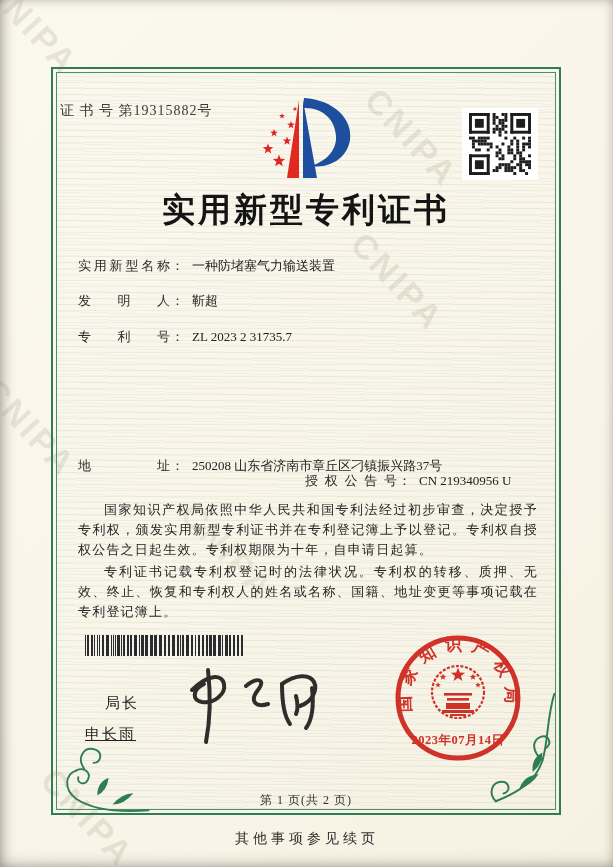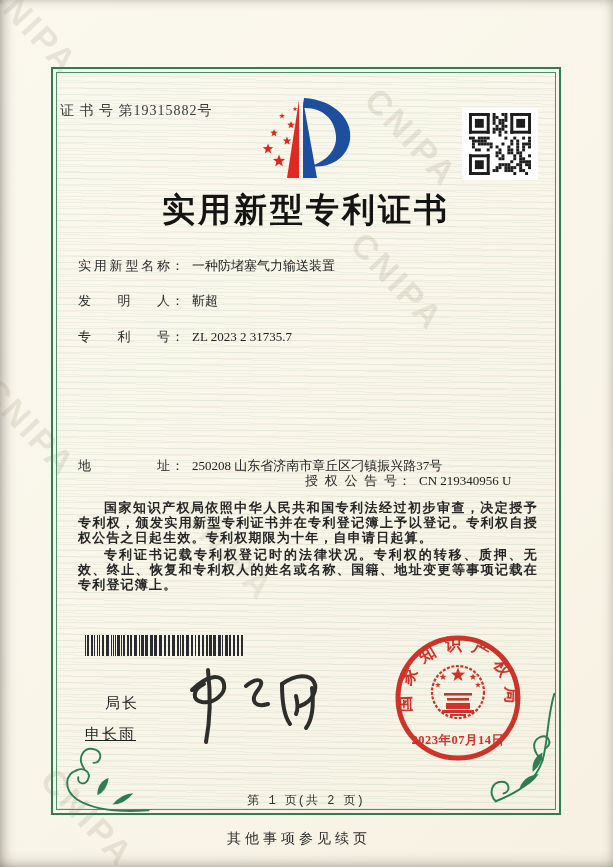--- a/index.html
+++ b/index.html
@@ -22,31 +22,31 @@
   .logo{position:absolute;left:240px;top:92px;width:125px;height:92px;}
   .qr-box{position:absolute;left:462px;top:108px;width:76px;height:72px;background:#fff;
     display:flex;align-items:center;justify-content:center;}
   .title{position:absolute;left:51px;top:188px;width:510px;text-align:center;
     font-size:33px;font-weight:bold;letter-spacing:3px;color:#141414;}
   .field{position:absolute;left:78px;font-size:13px;white-space:nowrap;}
   .f-label{display:inline-block;width:92px;text-align:justify;text-align-last:justify;color:#2b2b2b;}
   .f-colon{margin:0 8px 0 1px;}
   .f-value{color:#222;}
   .body-text{position:absolute;left:78px;top:500px;width:460px;font-size:13px;
-    line-height:15px;text-align:justify;letter-spacing:1.2px;color:#262626;font-weight:bold;}
+    line-height:20px;text-align:justify;letter-spacing:1.2px;color:#262626;}
   .body-text p{margin:0 0 2px 0;text-indent:2em;}
   .barcode{position:absolute;left:85px;top:635px;width:160px;height:21px;}
   .sig-title{position:absolute;left:85px;top:694px;font-size:15px;letter-spacing:2px;color:#222;margin-left:20px;}
   .sig-name{position:absolute;left:85px;top:725px;font-size:15px;letter-spacing:2px;color:#222;text-decoration:underline;}
   .sig-hand{position:absolute;left:178px;top:658px;width:150px;height:90px;}
   .seal{position:absolute;left:388px;top:628px;width:140px;height:140px;opacity:.93;
     mix-blend-mode:multiply;z-index:6;}
   .page-info{position:absolute;left:51px;top:792px;width:510px;text-align:center;
-    font-size:12px;letter-spacing:1px;color:#333;font-family:Liberation Mono, monospace;}
-  .footer-note{position:absolute;left:44px;top:830px;width:510px;text-align:center;
+    font-size:12px;letter-spacing:1px;color:#333;}
+  .footer-note{position:absolute;left:52px;top:830px;width:510px;text-align:center;
     font-size:14px;letter-spacing:4px;color:#2e2e2e;}
   .flourish{position:absolute;z-index:2;}
   .fl-left{left:53px;top:742px;width:100px;height:74px;}
   .fl-right{left:486px;top:690px;width:76px;height:126px;}
   svg .green-stroke{stroke:#2f7d53;stroke-width:2;fill:none;stroke-linecap:round;}
   svg .green-fill{fill:#2f7d53;}
   #barcode-svg rect{fill:#2a2a31;}
   #qr-svg rect{fill:#1d1d1d;}
 </style>
 </head>

